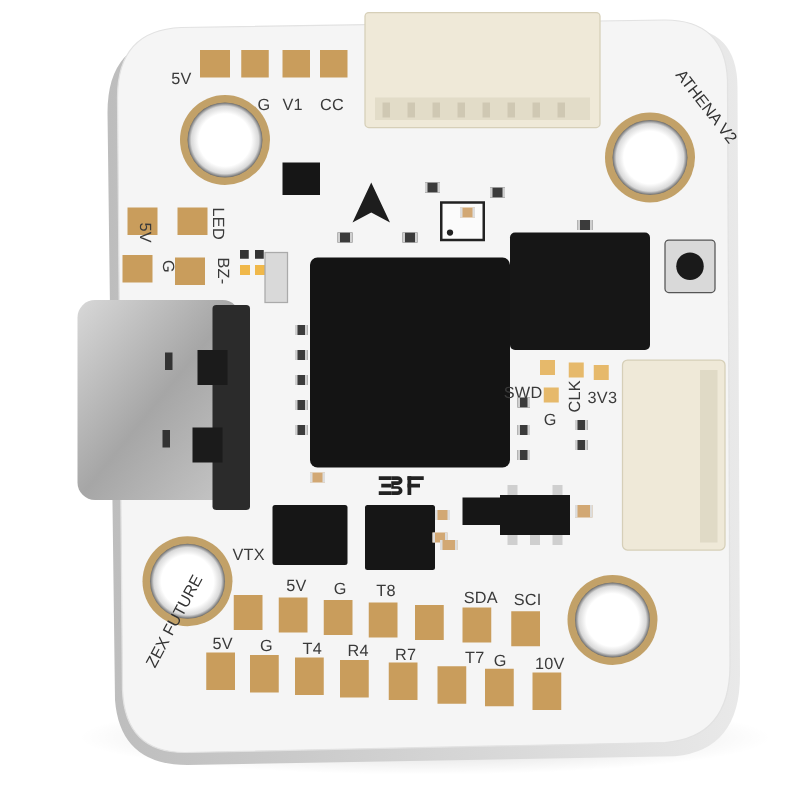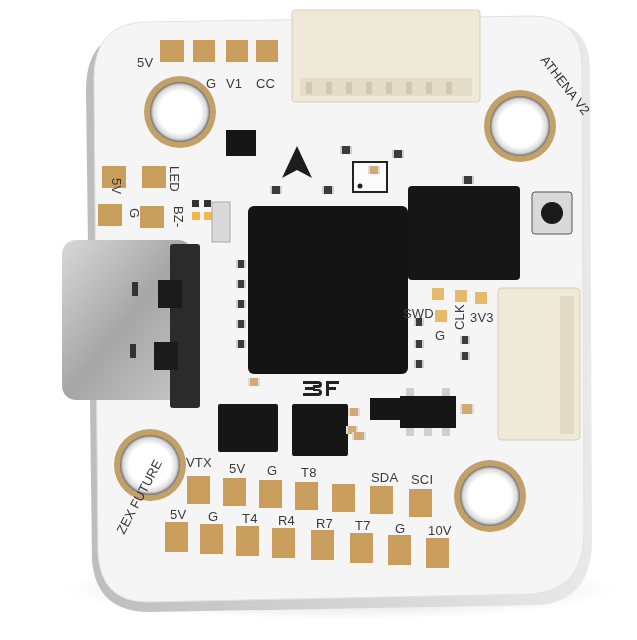--- a/index.html
+++ b/index.html
@@ -158,42 +158,42 @@
 
   <div class="pad light" style="left:432px;top:288px;width:12px;height:12px"></div>
   <div class="pad light" style="left:455px;top:290px;width:12px;height:12px"></div>
   <div class="pad light" style="left:475px;top:292px;width:12px;height:12px"></div>
   <div class="pad light" style="left:435px;top:310px;width:12px;height:12px"></div>
   <div class="lbl" style="left:403px;top:306px">SWD</div>
   <div class="lbl" style="left:435px;top:328px">G</div>
   <div class="lbl" style="left:452px;top:330px;transform:rotate(-90deg);transform-origin:left top">CLK</div>
   <div class="lbl" style="left:470px;top:310px">3V3</div>
 
-  <div class="lbl" style="left:186px;top:455px">VTX</div>
+  <div class="lbl" style="left:186px;top:436px">VTX</div>
   <div class="lbl" style="left:229px;top:461px">5V</div>
   <div class="lbl" style="left:267px;top:463px">G</div>
   <div class="lbl" style="left:301px;top:465px">T8</div>
   <div class="lbl" style="left:336px;top:486px">R8</div>
   <div class="lbl" style="left:371px;top:470px">SDA</div>
   <div class="lbl" style="left:411px;top:472px">SCI</div>
 
   <div class="pad" style="left:187px;top:476px;width:23px;height:28px"></div>
   <div class="pad" style="left:223px;top:478px;width:23px;height:28px"></div>
   <div class="pad" style="left:259px;top:480px;width:23px;height:28px"></div>
   <div class="pad" style="left:295px;top:482px;width:23px;height:28px"></div>
   <div class="pad" style="left:332px;top:484px;width:23px;height:28px"></div>
   <div class="pad" style="left:370px;top:486px;width:23px;height:28px"></div>
   <div class="pad" style="left:409px;top:489px;width:23px;height:28px"></div>
 
   <div class="lbl" style="left:170px;top:507px">5V</div>
   <div class="lbl" style="left:208px;top:509px">G</div>
   <div class="lbl" style="left:242px;top:511px">T4</div>
   <div class="lbl" style="left:278px;top:513px">R4</div>
   <div class="lbl" style="left:316px;top:516px">R7</div>
-  <div class="lbl" style="left:355px;top:518px">T7</div>
+  <div class="lbl" style="left:372px;top:518px">T7</div>
   <div class="lbl" style="left:395px;top:521px">G</div>
   <div class="lbl" style="left:428px;top:523px">10V</div>
 
   <div class="pad" style="left:165px;top:522px;width:23px;height:30px"></div>
   <div class="pad" style="left:200px;top:524px;width:23px;height:30px"></div>
   <div class="pad" style="left:236px;top:526px;width:23px;height:30px"></div>
   <div class="pad" style="left:272px;top:528px;width:23px;height:30px"></div>
   <div class="pad" style="left:311px;top:530px;width:23px;height:30px"></div>
   <div class="pad" style="left:350px;top:533px;width:23px;height:30px"></div>
   <div class="pad" style="left:388px;top:535px;width:23px;height:30px"></div>

